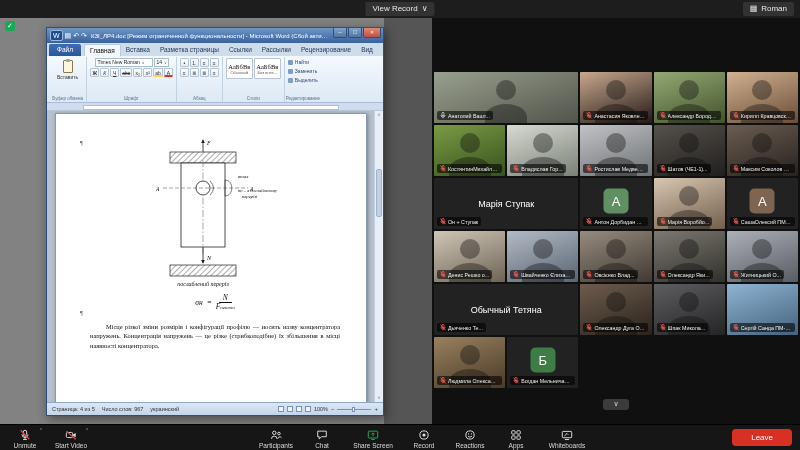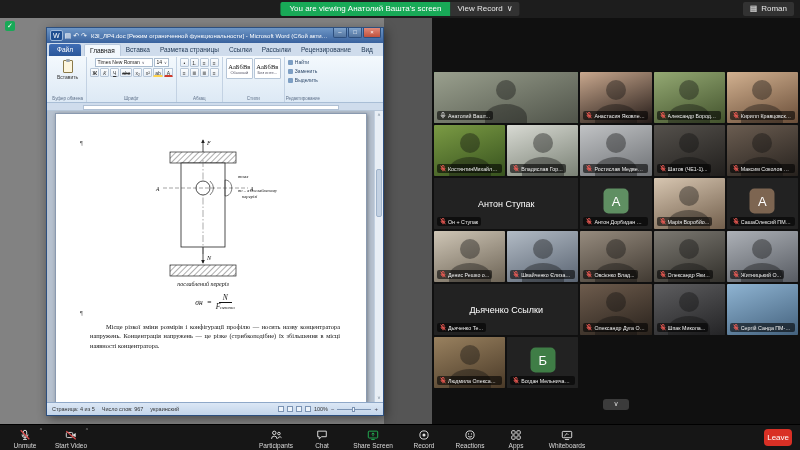--- a/index.html
+++ b/index.html
@@ -105,28 +105,27 @@
   #toolbar{position:absolute;left:0;top:424px;width:800px;height:26px;background:#161616;border-top:1px solid #000}
   #tb-left{position:absolute;left:2px;top:0;height:26px;display:flex}
   #tb-center{position:absolute;left:53%;top:0;height:26px;transform:translateX(-50%);display:flex}
   .tb-item{width:46px;height:26px;display:flex;flex-direction:column;align-items:center;justify-content:center;gap:1px;color:#d9d9d9;font-size:6.5px;position:relative;padding-top:1px}
   .tb-item.wide{width:56px}
   .tb-caret{position:absolute;right:6px;top:2px;font-size:5px;color:#9a9a9a}
   .tbi{width:12px;height:12px;stroke:#e2e2e2;fill:none;stroke-width:1.1}
   .tbi .fillw{fill:#e2e2e2;stroke:none}
   .tbi .red{stroke:#e04b4b;stroke-width:1.4}
   .tbi.green{stroke:#23b053}
-  #leave{position:absolute;right:8px;top:4px;height:17px;padding:0 3px;background:#d93025;color:#fff;font-size:8px;line-height:17px;border-radius:4px}
+  #leave{position:absolute;right:8px;top:4px;height:17px;padding:0 19px;background:#d93025;color:#fff;font-size:8px;line-height:17px;border-radius:4px}
 </style>
 </head>
 <body>
 
 <div id="topbar">
   <div id="banner-group">
-    <span id="banner">You are viewing Анатолий Вашта's screen</span>
     <span id="view-options">
         <span>View Record</span>
         <span>∨</span>
       </span>
   </div>
   <div id="view-btn">
       <span>▦</span>
       <span>Roman</span>
     </div>
 </div>
@@ -454,21 +453,21 @@
         <path d="M1.2 3.4 a2.3 2.3 0 0 0 4.6 0"></path>
         <line x1="3.5" y1="5.8" x2="3.5" y2="7.2"></line>
         <line class="slash" x1="0.6" y1="0.6" x2="6.4" y2="7.2"></line>
       </svg>
       <span class="tile-name">Максим Соколов ПМ-...</span>
     </div>
   </div>
       <div class="tile name-tile wide">
     <div class="tile-bg" style="background: rgb(34, 34, 34);"></div>
 
-    <div class="big-name">Антон Ступак</div>
+    <div class="big-name">Марія Ступак</div>
     <div class="tile-label">
       <svg class="micS" viewBox="0 0 7 8">
         <rect x="2.3" y="0.4" width="2.4" height="3.8" rx="1.2"></rect>
         <path d="M1.2 3.4 a2.3 2.3 0 0 0 4.6 0"></path>
         <line x1="3.5" y1="5.8" x2="3.5" y2="7.2"></line>
         <line class="slash" x1="0.6" y1="0.6" x2="6.4" y2="7.2"></line>
       </svg>
       <span class="tile-name">Он + Ступак</span>
     </div>
   </div>
@@ -588,21 +587,21 @@
         <path d="M1.2 3.4 a2.3 2.3 0 0 0 4.6 0"></path>
         <line x1="3.5" y1="5.8" x2="3.5" y2="7.2"></line>
         <line class="slash" x1="0.6" y1="0.6" x2="6.4" y2="7.2"></line>
       </svg>
       <span class="tile-name">Житницький О...</span>
     </div>
   </div>
       <div class="tile name-tile wide">
     <div class="tile-bg" style="background: rgb(34, 34, 34);"></div>
 
-    <div class="big-name">Дьяченко Ссылки</div>
+    <div class="big-name">Обычный Тетяна</div>
     <div class="tile-label">
       <svg class="micS" viewBox="0 0 7 8">
         <rect x="2.3" y="0.4" width="2.4" height="3.8" rx="1.2"></rect>
         <path d="M1.2 3.4 a2.3 2.3 0 0 0 4.6 0"></path>
         <line x1="3.5" y1="5.8" x2="3.5" y2="7.2"></line>
         <line class="slash" x1="0.6" y1="0.6" x2="6.4" y2="7.2"></line>
       </svg>
       <span class="tile-name">Дьяченко Те...</span>
     </div>
   </div>

